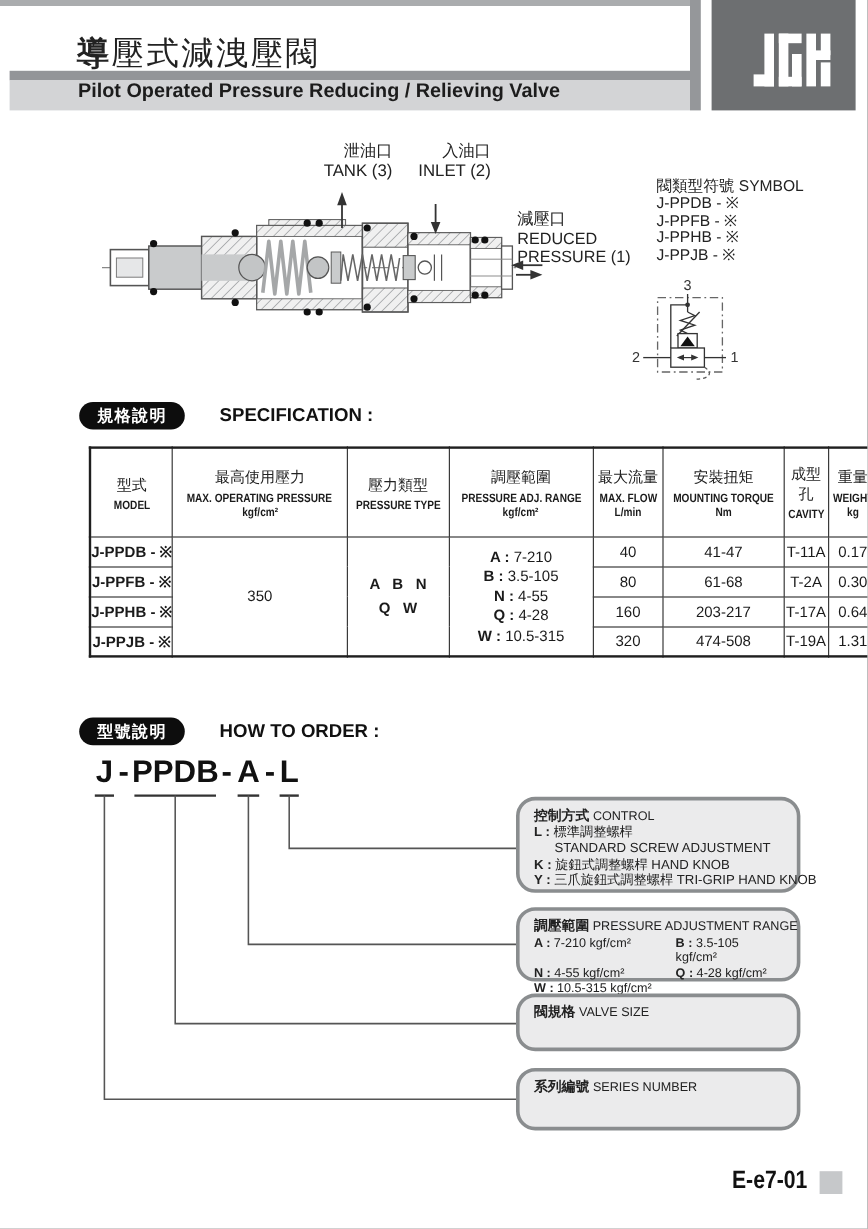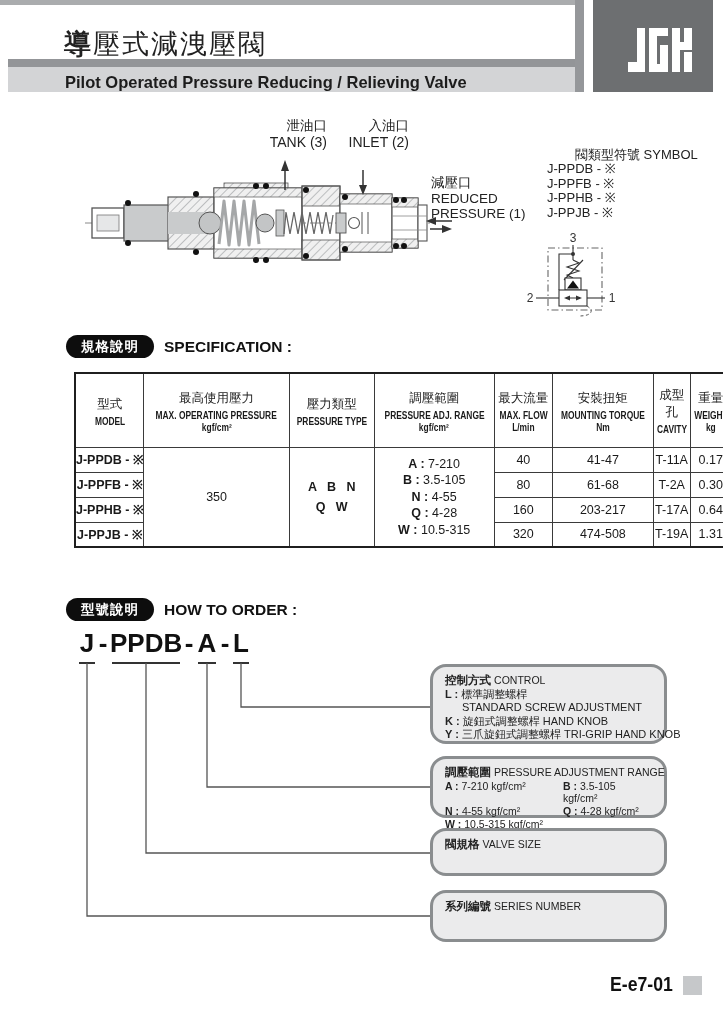--- a/index.html
+++ b/index.html
@@ -5,37 +5,37 @@
   html,body{margin:0;padding:0;background:#888;}
   .page{position:relative;width:723px;height:1024px;background:#fff;margin:0 auto;
         font-family:"Liberation Sans",sans-serif;color:#1a1a1a;overflow:hidden;}
   .abs{position:absolute;}
 
   
   .top-strip{left:0;top:0;width:575px;height:5px;background:#aaacae;}
   .title-zh{left:64px;top:26px;font-size:27px;letter-spacing:2px;color:#222;white-space:nowrap;}
   .title-zh .lead{font-weight:bold;}
   .sub-dark{left:8px;top:59px;width:567px;height:8px;background:#939598;}
-  .sub-bar{left:8px;top:67px;width:567px;height:25px;background:#d3d4d6;display:flex;align-items:flex-end;}
+  .sub-bar{left:8px;top:67px;width:567px;height:25px;background:#d3d4d6;display:flex;align-items:flex-start;}
   .sub-bar span{margin-left:57px;font-size:16.5px;font-weight:bold;color:#1c1c1c;white-space:nowrap;}
   .v-strip{left:575px;top:0;width:9px;height:92px;background:#95979a;}
   .logo-box{left:593px;top:0;width:120px;height:92px;background:#6d6f71;}
 
   
   .fig-label{font-size:13.5px;color:#222;text-align:right;line-height:16px;}
   .fig-label .en{font-size:14px;}
   .reduced-label{text-align:left;line-height:15.5px;}
-  .sym-title{left:547px;top:146px;font-size:13px;color:#222;white-space:nowrap;margin-left:28px;}
+  .sym-title{left:547px;top:146px;font-size:13px;color:#222;white-space:nowrap;}
   .sym-models{left:547px;top:162px;font-size:13px;line-height:14.5px;color:#222;}
 
   
   .pill{width:88px;height:23px;background:#0d0d0d;border-radius:12px;display:flex;
         align-items:center;justify-content:center;color:#fff;font-weight:bold;
         font-size:13.5px;letter-spacing:1px;}
-  .sec-heading{font-size:15.5px;font-weight:bold;color:#111;white-space:nowrap;}
+  .sec-heading{font-size:15.5px;font-weight:bold;color:#111;white-space:nowrap;margin-left:19px;}
 
   
   table.spec{border-collapse:collapse;table-layout:fixed;background:#fff;}
   table.spec,table.spec td,table.spec th{border:1px solid #3a3a3a;}
   table.spec{border:2px solid #1f1f1f;}
   table.spec th{font-weight:normal;vertical-align:middle;padding:0;}
   table.spec td{text-align:center;font-size:12.5px;padding:0;}
   .th-zh{font-size:12.5px;color:#222;margin-top:2px;}
   .th-en{font-size:10px;font-weight:bold;margin-top:3px;}
   .th-unit{font-size:10px;font-weight:bold;margin-top:1px;}

